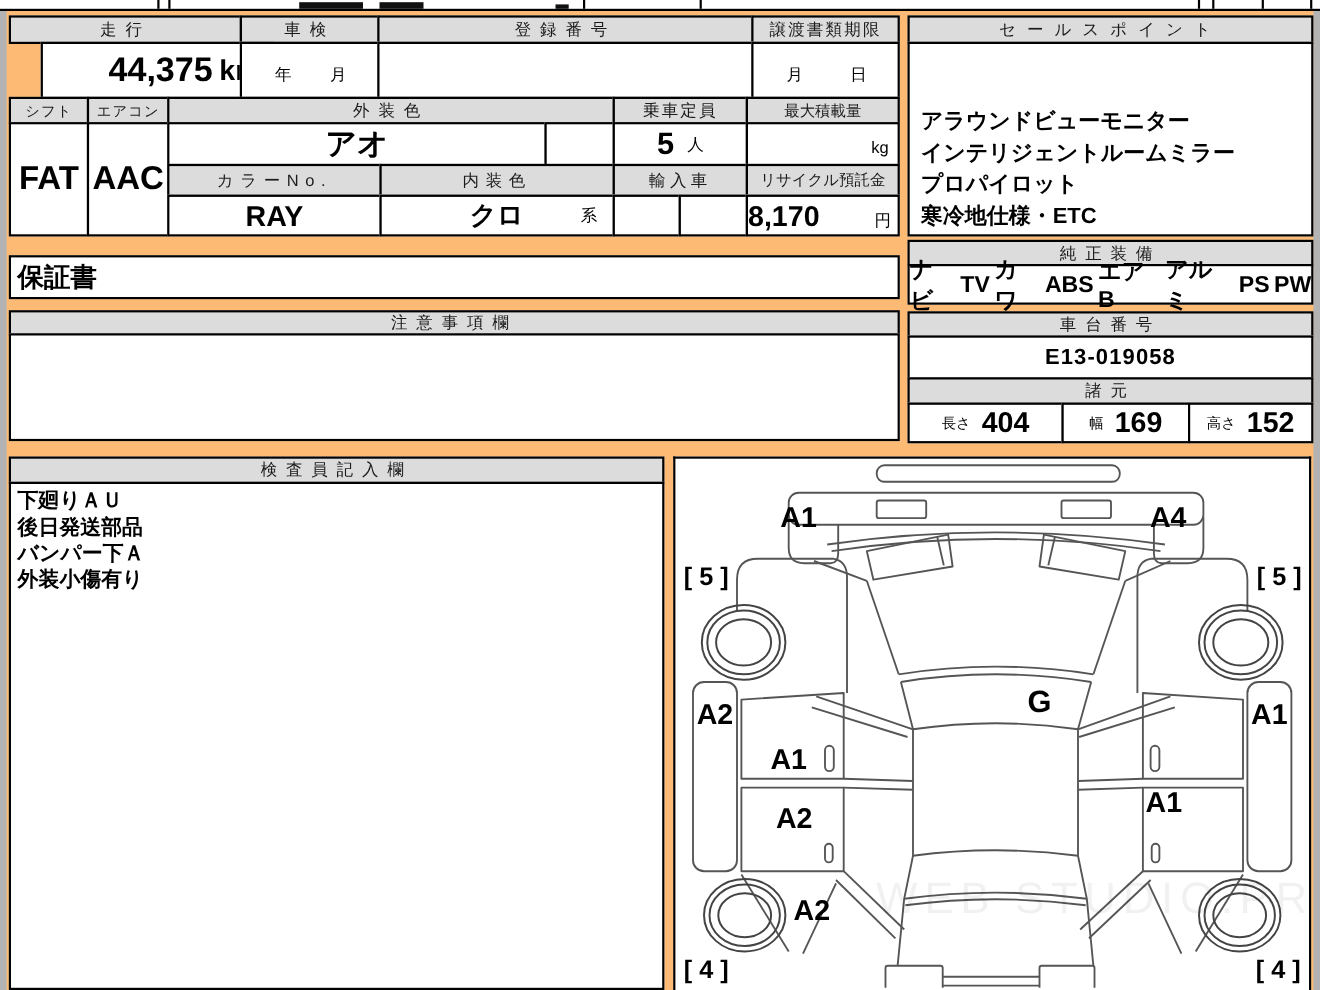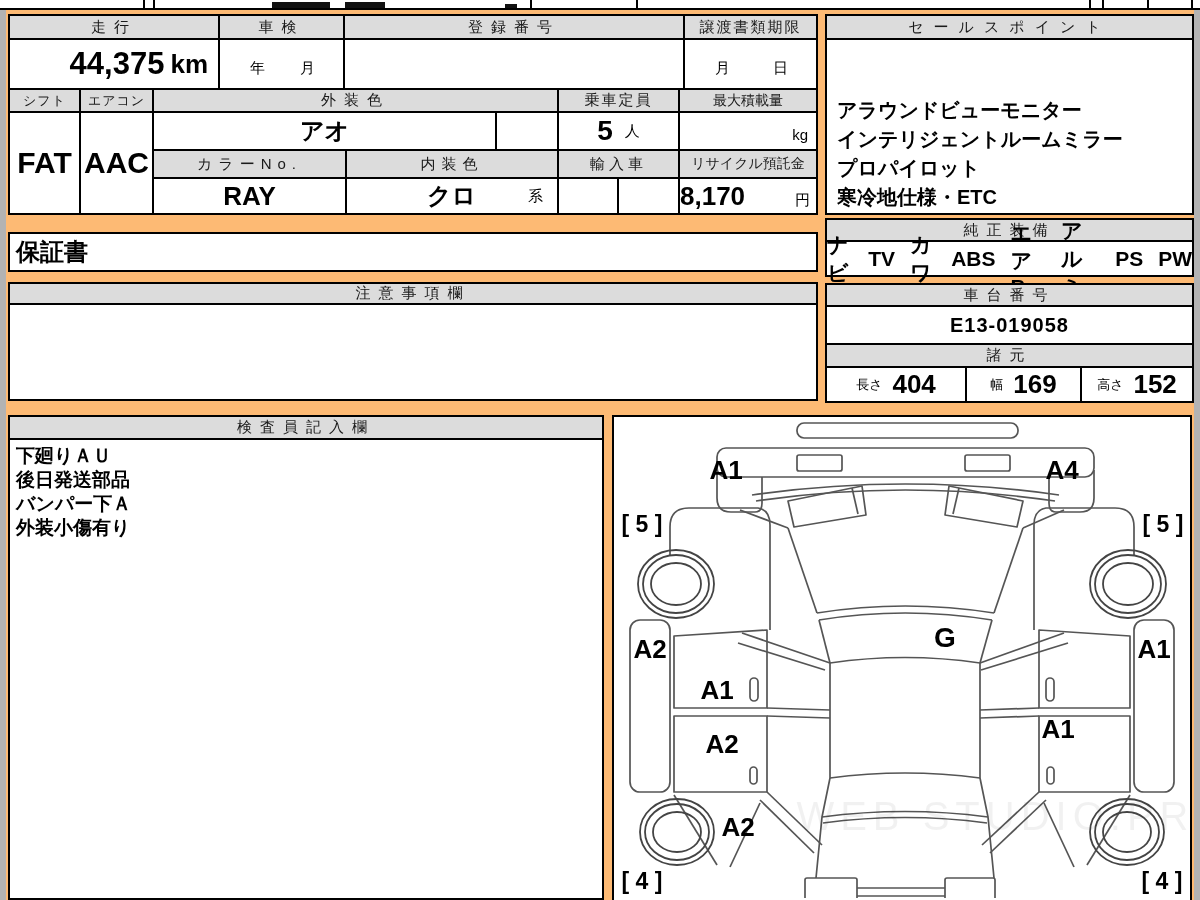--- a/index.html
+++ b/index.html
@@ -7,32 +7,32 @@
   .screen{position:relative;width:1200px;height:900px;overflow:hidden;background:#fdba74;}
   .edge{position:absolute;top:0;height:900px;background:#b3b3b3;}
   .cell{position:absolute;box-sizing:border-box;border:2px solid #000;background:#fff;color:#000;}
   .hd{background:#dcdcdc;display:flex;align-items:center;justify-content:center;font-size:15px;color:#1a1a1a;}
   .ls2{letter-spacing:2px}.ls4{letter-spacing:4px}.ls6{letter-spacing:6px}.ls8{letter-spacing:8px}.ls10{letter-spacing:10px}
   .sm{font-size:13px;letter-spacing:1px}
   .tight{letter-spacing:0;font-size:14px}
   .val{display:flex;align-items:center;justify-content:center;font-weight:bold;}
   .big{font-weight:bold;}
   .unit{font-weight:normal;font-size:15px;}
-  .mileage{justify-content:flex-end;padding-right:10px;font-size:31px;align-items:center;}
+  .mileage{justify-content:flex-end;padding-right:10px;font-size:31px;align-items:center;margin-left:29px;}
   .mileage .unit{font-weight:bold;font-size:26px;margin-left:6px;}
   .datecell{display:flex;align-items:flex-end;justify-content:space-between;font-size:15px;padding:0 28px 10px 30px;}
   .fatcell{font-size:30px;}
   .cap5{font-size:28px;}
   .cap-unit{font-size:15px;font-weight:normal;margin-left:12px;}
   .kgcell{display:flex;align-items:flex-end;justify-content:flex-end;padding:0 8px 6px 0;font-size:15px;}
   .yen{justify-content:space-between;padding-right:6px;font-size:26px;}
   .yen .unit{margin-left:3px;margin-top:8px;}
   .leftval{display:flex;align-items:center;justify-content:flex-start;padding-left:6px;font-weight:bold;font-size:24px;}
   .textblock{padding:56px 0 0 10px;font-weight:bold;font-size:20px;line-height:29px;white-space:nowrap;}
-  .equip{display:flex;align-items:center;justify-content:center;gap:15px;font-weight:bold;font-size:21px;}
+  .equip{display:flex;align-items:center;justify-content:center;gap:4px;font-weight:bold;font-size:21px;}
   .chassis{font-size:20px;letter-spacing:1px;}
   .spec{display:flex;align-items:center;justify-content:center;gap:10px;}
   .spec .lbl{font-size:13px;}
   .spec .num{font-weight:bold;font-size:26px;}
   .insp{padding:4px 0 0 6px;font-weight:bold;font-size:19px;line-height:24px;}
   .toprow{position:absolute;left:0;top:0;width:1200px;height:10px;background:#fff;border-bottom:2px solid #000;box-sizing:border-box;}
   .vline{position:absolute;top:0;width:2px;height:8px;background:#000;}
   .frag{position:absolute;background:#111;}
   svg text{font-family:"Liberation Sans","DejaVu Sans",sans-serif;}
 </style>
@@ -99,21 +99,21 @@
   <div class="cell hd tight" style="left:678px;top:88px;width:140px;height:25px">
       <span>最大積載量</span>
     </div>
 
   <div class="cell val fatcell" style="left:8px;top:111px;width:73px;height:104px">
       <span>FAT</span>
     </div>
   <div class="cell val fatcell" style="left:79px;top:111px;width:75px;height:104px">
       <span>AAC</span>
     </div>
-  <div class="cell val" style="left:152px;top:111px;width:345px;height:40px;font-size:24px">
+  <div class="cell val" style="left:152px;top:111px;width:345px;height:40px;font-size:28px">
       <span>アオ</span>
     </div>
   <div class="cell" style="left:495px;top:111px;width:64px;height:40px"></div>
   <div class="cell val cap5" style="left:557px;top:111px;width:123px;height:40px">
     <span>5</span>
       <span class="cap-unit">人</span>
   </div>
   <div class="cell kgcell" style="left:678px;top:111px;width:140px;height:40px">
       <span>kg</span>
     </div>

